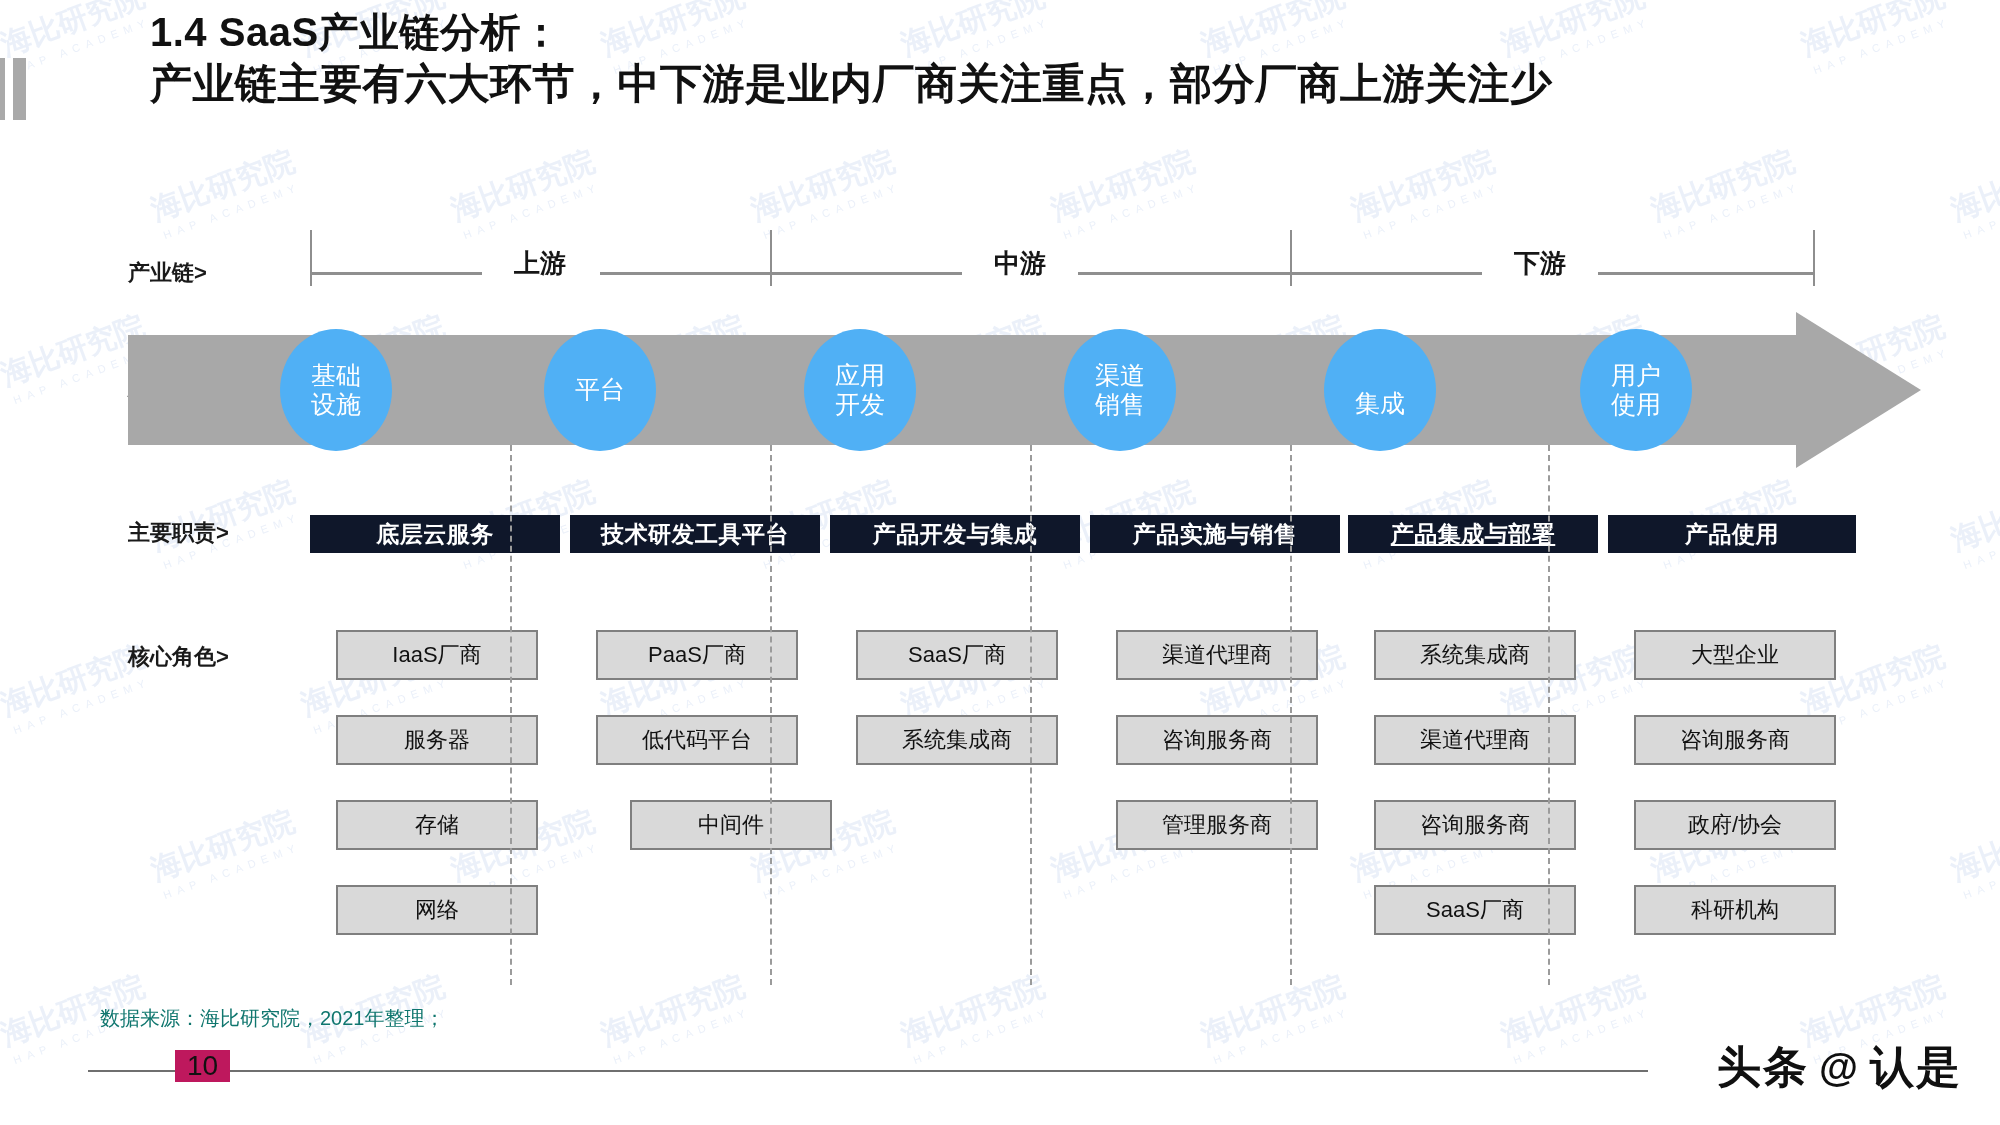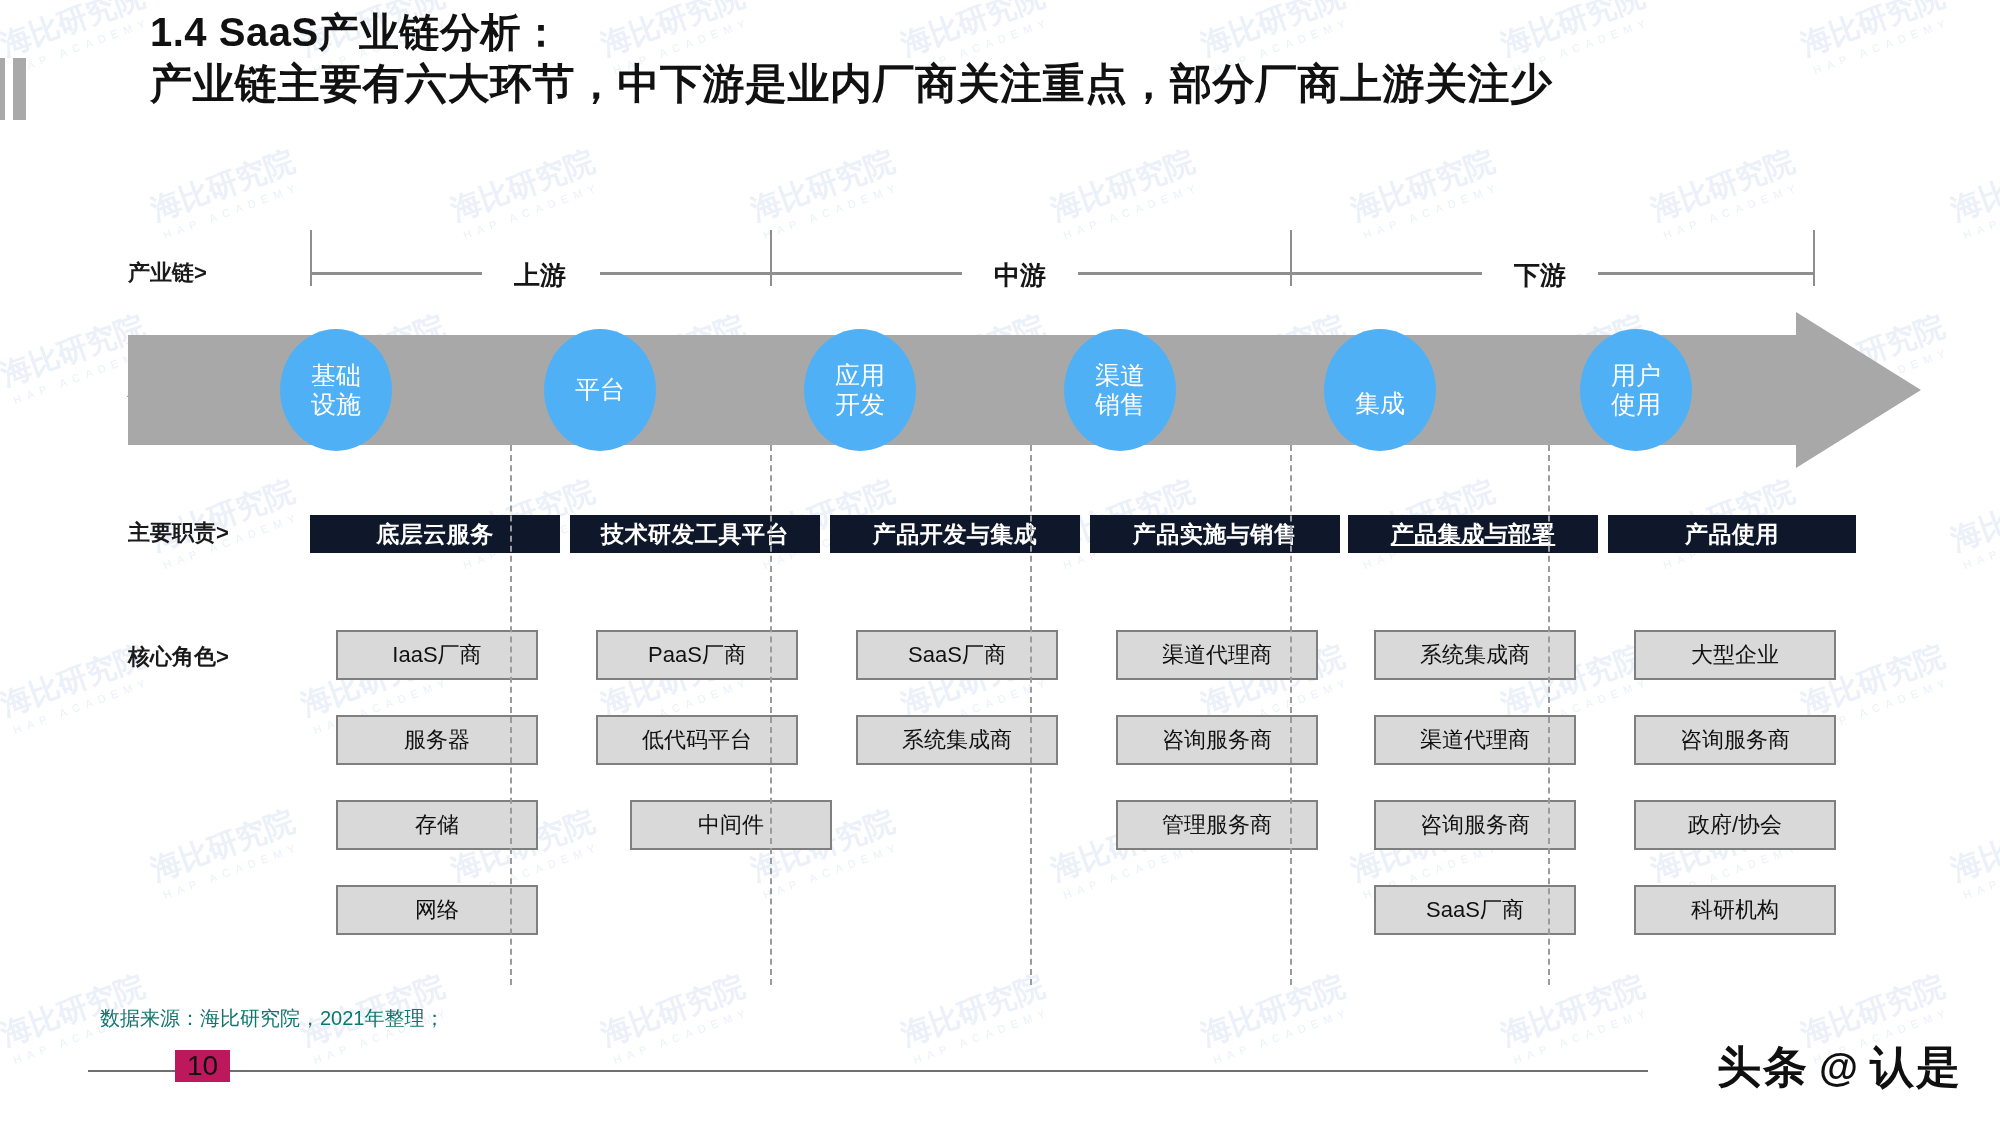--- a/index.html
+++ b/index.html
@@ -28,21 +28,21 @@
 
   
   .diagram{position:absolute;left:0;top:230px;width:2000px;height:760px;z-index:3;}
 
   .rowlabel{position:absolute;font-size:22px;font-weight:800;color:#1a1a1a;white-space:nowrap;}
 
   
   .chain-row{position:absolute;left:310px;top:0px;width:1505px;height:70px;}
   .tick{position:absolute;top:0;width:2px;height:56px;background:#8e8e8e;}
   .seg-line{position:absolute;top:42px;height:3px;background:#8f8f8f;}
-  .seg-label{position:absolute;top:28px;font-size:26px;font-weight:700;color:#161616;text-align:center;}
+  .seg-label{position:absolute;top:16px;font-size:26px;font-weight:700;color:#161616;text-align:center;}
 
   
   .arrow-band{position:absolute;left:128px;top:105px;width:1790px;height:110px;}
   .arrow-body{position:absolute;left:0;top:0;width:1700px;height:110px;background:#a8a8a8;}
   .arrow-head{position:absolute;left:1668px;top:-23px;width:0;height:0;
               border-top:78px solid transparent;border-bottom:78px solid transparent;
               border-left:125px solid #a8a8a8;}
 
   .node{position:absolute;border-radius:50%;background:#50b0f5;color:#fff;
         display:flex;align-items:center;justify-content:center;text-align:center;

